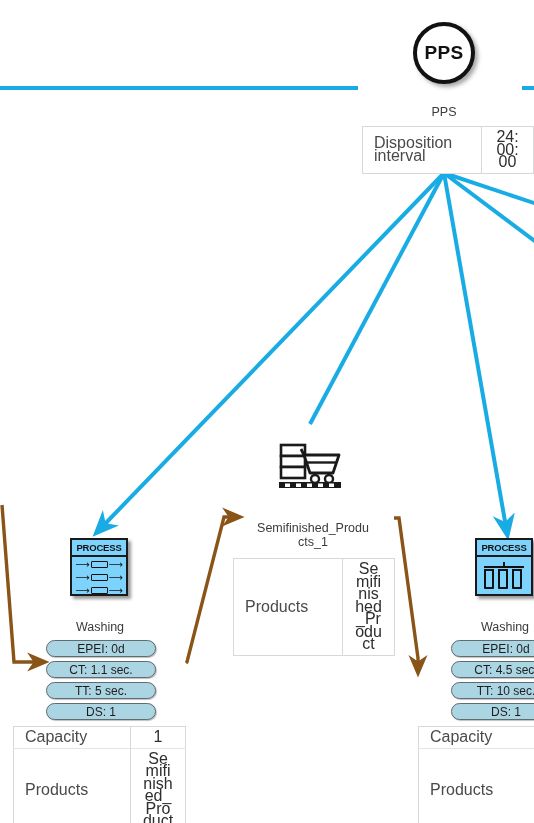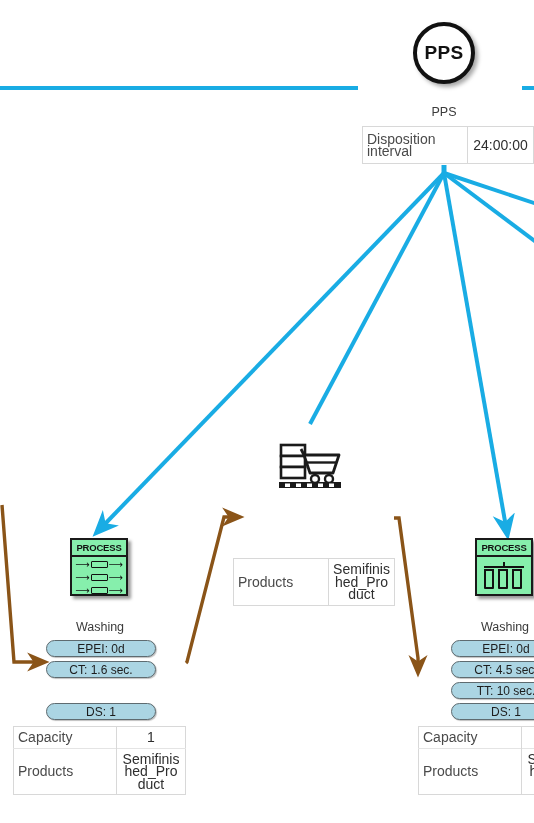--- a/index.html
+++ b/index.html
@@ -61,23 +61,23 @@
   .attr-table {
     position: absolute;
     border: 1px solid #d8d8d8;
     background: #ffffff;
     box-sizing: border-box;
     border-collapse: collapse;
     table-layout: fixed;
   }
   .attr-table td {
     border: none;
-    font-size: 14px;
+    font-size: 16px;
     color: #4a4a4a;
-    padding: 4px 4px;
+    padding: 4px 11px;
     vertical-align: middle;
     line-height: 12.5px;
     word-wrap: break-word;
     overflow-wrap: break-word;
   }
   .attr-table td.k {
     text-align: left;
     border-right: 1px solid #d8d8d8;
   }
   .attr-table td.v {
@@ -88,21 +88,21 @@
   .attr-table tr + tr td {
     border-top: 1px solid #e4e4e4;
   }
 
   
   .proc-icon {
     position: absolute;
     width: 58px;
     height: 58px;
     border: 2px solid #1a1a1a;
-    background: #86efac;
+    background: #7dd3fc;
     box-sizing: border-box;
     box-shadow: 3px 3px 3px rgba(0,0,0,0.4);
     text-align: right;
   }
   .proc-icon .hdr {
     height: 15px;
     border-bottom: 2px solid #1a1a1a;
     display: flex;
     align-items: center;
     justify-content: center;
@@ -288,20 +288,21 @@
 
         <rect x="2" y="39" width="62" height="6" fill="#1a1a1a"></rect>
         <rect x="8" y="40.5" width="5" height="3.5" fill="#ffffff"></rect>
         <rect x="19" y="40.5" width="5" height="3.5" fill="#ffffff"></rect>
         <rect x="30" y="40.5" width="5" height="3.5" fill="#ffffff"></rect>
         <rect x="41" y="40.5" width="5" height="3.5" fill="#ffffff"></rect>
         <rect x="52" y="40.5" width="5" height="3.5" fill="#ffffff"></rect>
       </g>
     </svg>
   </div>
+  <div class="node-label" style="left:249px; top:521px; width:128px;">Semifinished_Produ cts_1</div>
 
   <table class="attr-table" style="left:233px; top:558px; width:162px;">
     <tbody>
         <tr>
       <td class="k" style="width:86px;">Products</td>
       <td class="v">Semifinished_Product</td>
     </tr>
   </tbody>
     </table>
 
@@ -321,21 +322,22 @@
       <div class="mill-row">
         <span class="ar">⟶</span>
         <span class="bx"></span>
         <span class="ar">⟶</span>
       </div>
     </div>
   </div>
   <div class="node-label" style="left:54px; top:620px; width:92px;">Washing</div>
 
   <div class="pill" style="left:46px; top:640px; width:110px;">EPEI: 0d</div>
-  <div class="pill" style="left:46px; top:661px; width:110px;">CT: 1.6 sec.</div>
+  <div class="pill" style="left:46px; top:661px; width:110px;">CT: 1.1 sec.</div>
+  <div class="pill" style="left:46px; top:682px; width:110px;">TT: 5 sec.</div>
   <div class="pill" style="left:46px; top:703px; width:110px;">DS: 1</div>
 
   <table class="attr-table" style="left:13px; top:726px; width:173px;">
     <tbody>
         <tr>
       <td class="k" style="width:94px;">Capacity</td>
       <td class="v">1</td>
     </tr>
     <tr>
       <td class="k">Products</td>

